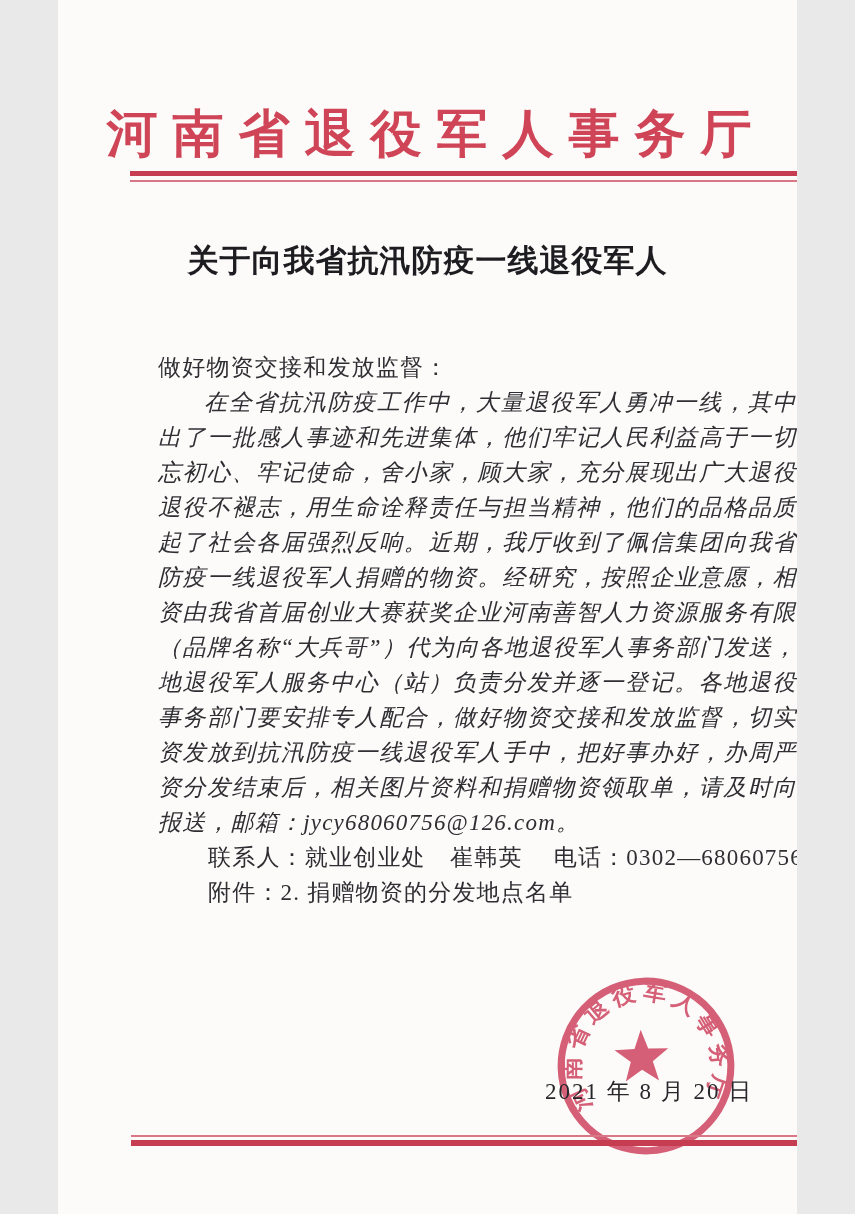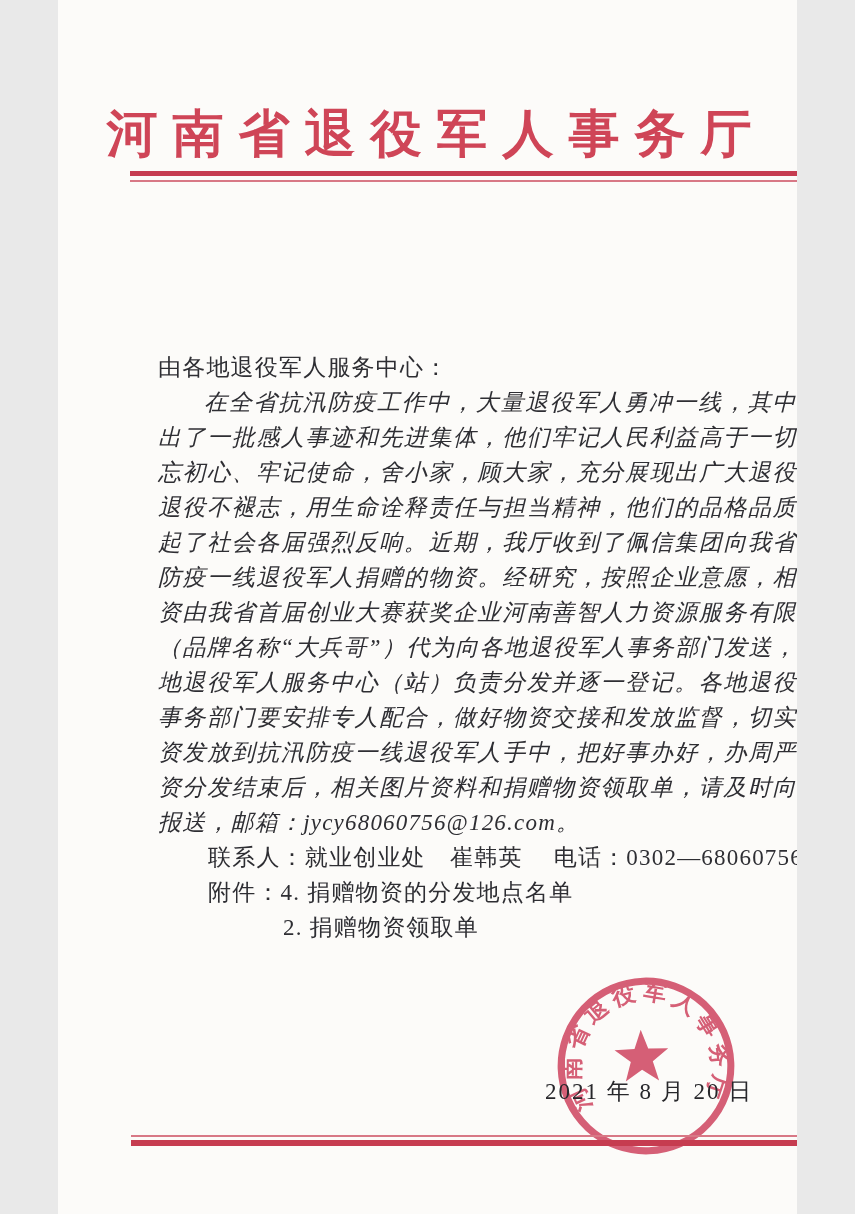--- a/index.html
+++ b/index.html
@@ -117,28 +117,28 @@
 <div class="page">
 
   <div class="letterhead">河南省退役军人事务厅</div>
 
   <div class="rule-top">
     <div class="rule-thick"></div>
     <div class="rule-thin"></div>
   </div>
 
   <div class="doc-title">
+    <div>关于向我省抗汛防疫一线退役军人</div>
   </div>
 
   <div class="doc-body">
-    <p class="salutation">由各地退役军人服务中心：</p>
+    <p class="salutation">做好物资交接和发放监督：</p>
     <p class="para">在全省抗汛防疫工作中，大量退役军人勇冲一线，其中涌现出了一批感人事迹和先进集体，他们牢记人民利益高于一切，不忘初心、牢记使命，舍小家，顾大家，充分展现出广大退役军人退役不褪志，用生命诠释责任与担当精神，他们的品格品质，引起了社会各届强烈反响。近期，我厅收到了佩信集团向我省抗汛防疫一线退役军人捐赠的物资。经研究，按照企业意愿，相关物资由我省首届创业大赛获奖企业河南善智人力资源服务有限公司（品牌名称“大兵哥”）代为向各地退役军人事务部门发送，由各地退役军人服务中心（站）负责分发并逐一登记。各地退役军人事务部门要安排专人配合，做好物资交接和发放监督，切实把物资发放到抗汛防疫一线退役军人手中，把好事办好，办周严。物资分发结束后，相关图片资料和捐赠物资领取单，请及时向我厅报送，邮箱：jycy68060756@126.com。</p>
     <p class="contact">联系人：就业创业处　崔韩英　 电话：0302—68060756</p>
-    <p class="attach1"><span>附件：</span><span>4. 捐赠物资的分发地点名单</span></p>
-    <p class="attach2">2. 捐赠物资领取单</p>
+    <p class="attach1"><span>附件：</span><span>2. 捐赠物资的分发地点名单</span></p>
   </div>
 
   <svg class="seal" viewBox="0 0 200 200" xmlns="http://www.w3.org/2000/svg">
     <circle class="seal-ring" cx="100" cy="100" r="84"></circle>
     <polygon class="seal-star" transform="translate(96,92)" points="0,-28 6.8,-9.3 26.6,-8.7 10.9,3.6 16.5,22.7 0,11.5 -16.5,22.7 -10.9,3.6 -26.6,-8.7 -6.8,-9.3"></polygon>
     <path id="sealArc" d="M 45.9 137.9 A 66 66 0 1 1 154.1 137.9" fill="none"></path>
     <text class="seal-text-arc">
       <textPath href="#sealArc">河南省退役军人事务厅</textPath>
     </text>
   </svg>

